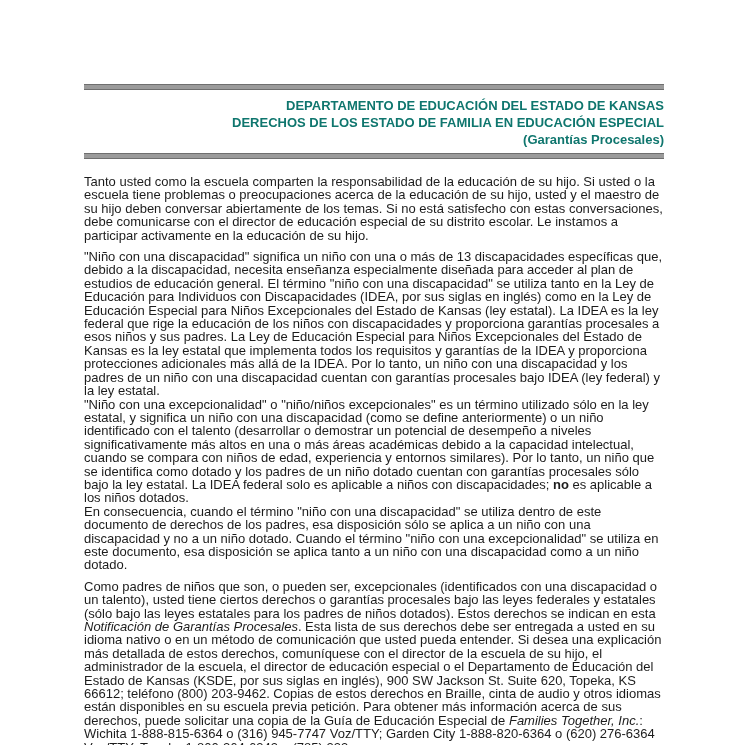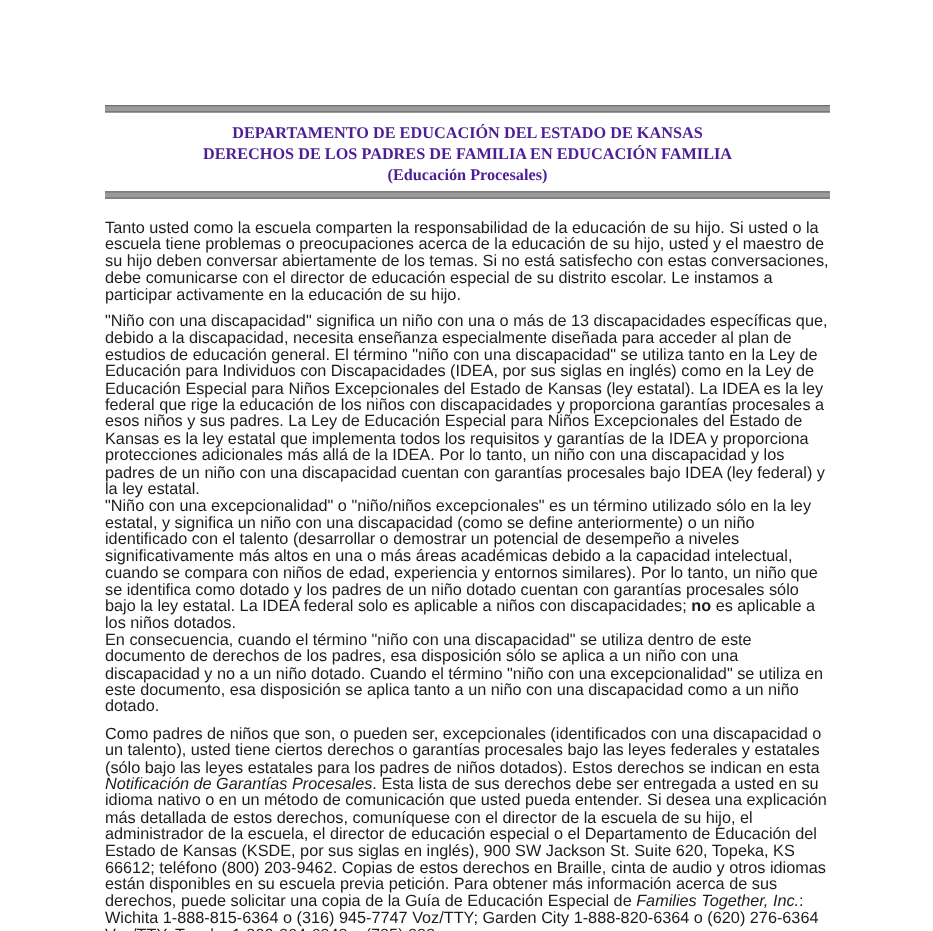--- a/index.html
+++ b/index.html
@@ -18,27 +18,26 @@
     background: #ffffff;
     overflow: hidden;
   }
   .doc-rule {
     height: 4px;
     background: #9b9b9b;
     border-top: 1px solid #6f6f6f;
     border-bottom: 1px solid #6f6f6f;
   }
   .doc-title {
-    text-align: center;
+    text-align: right;
     font-weight: bold;
     font-size: 13px;
     line-height: 17px;
     padding: 7px 0 5px 0;
-    color: #4c1d95;
-    font-family: Liberation Serif, serif;
+    color: #0f766e;
   }
   .doc-content {
     margin-top: 16px;
     font-size: 13px;
     line-height: 13.4px;
     text-align: left;
   }
   .block { margin: 0 0 8px 0; }
   .para  { margin: 0; }
   .i  { font-style: italic; }
@@ -46,22 +45,22 @@
 </style>
 </head>
 <body>
 
 <div class="page">
 
   <div class="doc-rule"></div>
 
   <header class="doc-title">
     <div class="title-line">DEPARTAMENTO DE EDUCACIÓN DEL ESTADO DE KANSAS</div>
-    <div class="title-line">DERECHOS DE LOS PADRES DE FAMILIA EN EDUCACIÓN FAMILIA</div>
-    <div class="title-line">(Educación Procesales)</div>
+    <div class="title-line">DERECHOS DE LOS ESTADO DE FAMILIA EN EDUCACIÓN ESPECIAL</div>
+    <div class="title-line">(Garantías Procesales)</div>
   </header>
 
   <div class="doc-rule"></div>
 
   <main class="doc-content">
       <div class="block">
         <p class="para"><span>Tanto usted como la escuela comparten la responsabilidad de la educación de su hijo. Si usted o la escuela tiene problemas o preocupaciones acerca de la educación de su hijo, usted y el maestro de su hijo deben conversar abiertamente de los temas. Si no está satisfecho con estas conversaciones, debe comunicarse con el director de educación especial de su distrito escolar. Le instamos a participar activamente en la educación de su hijo.</span></p>
       </div>
       <div class="block">
         <p class="para"><span>"Niño con una discapacidad" significa un niño con una o más de 13 discapacidades específicas que, debido a la discapacidad, necesita enseñanza especialmente diseñada para acceder al plan de estudios de educación general. El término "niño con una discapacidad" se utiliza tanto en la Ley de Educación para Individuos con Discapacidades (IDEA, por sus siglas en inglés) como en la Ley de Educación Especial para Niños Excepcionales del Estado de Kansas (ley estatal). La IDEA es la ley federal que rige la educación de los niños con discapacidades y proporciona garantías procesales a esos niños y sus padres. La Ley de Educación Especial para Niños Excepcionales del Estado de Kansas es la ley estatal que implementa todos los requisitos y garantías de la IDEA y proporciona protecciones adicionales más allá de la IDEA. Por lo tanto, un niño con una discapacidad y los padres de un niño con una discapacidad cuentan con garantías procesales bajo IDEA (ley federal) y la ley estatal.</span></p>

